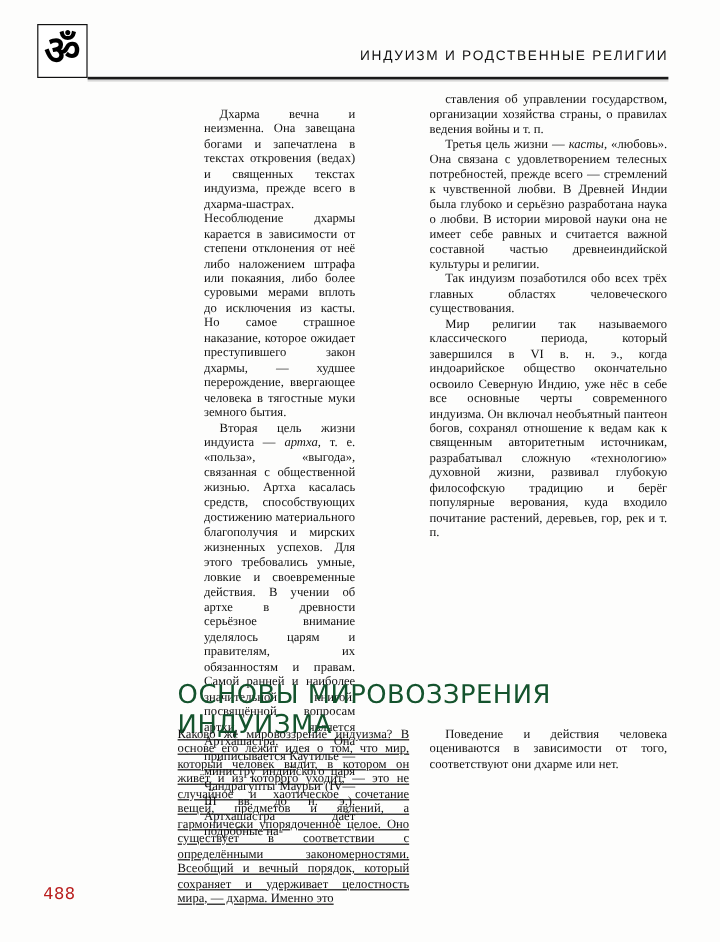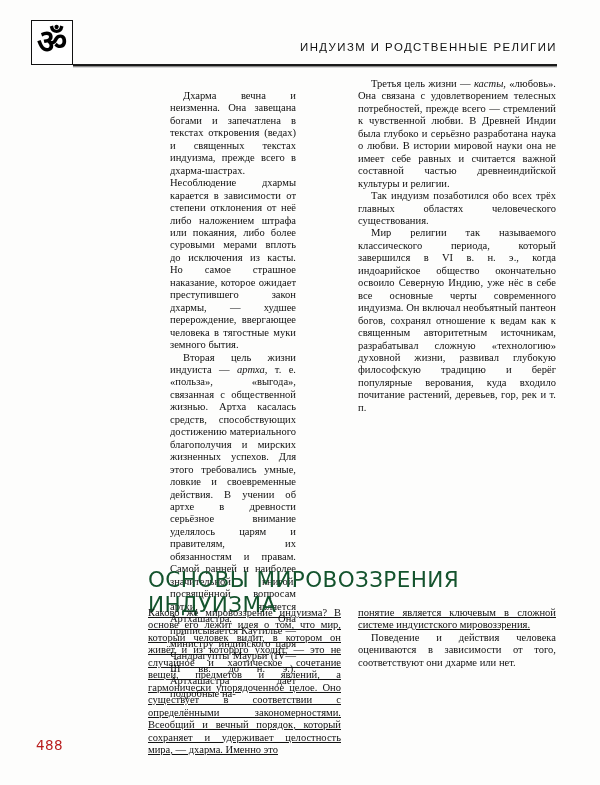--- a/index.html
+++ b/index.html
@@ -136,34 +136,34 @@
     <div class="header-rule"></div>
     <div class="header-title">ИНДУИЗМ И РОДСТВЕННЫЕ РЕЛИГИИ</div>
   </div>
 
   <div class="col top-left">
     <p>Дхарма вечна и неизменна. Она завещана богами и запечатлена в текстах откровения (ведах) и священных текстах индуизма, прежде всего в дхарма-шастрах. Несоблюдение дхармы карается в зависимости от степени отклонения от неё либо наложением штрафа или покаяния, либо более суровыми мерами вплоть до исключения из касты. Но самое страшное наказание, которое ожидает преступившего закон дхармы, — худшее перерождение, ввергающее человека в тягостные муки земного бытия.</p>
     <p>Вторая цель жизни индуиста — <em class="term">артха</em>, т. е. «польза», «выгода», связанная с общественной жизнью. Артха касалась средств, способствующих достижению материального благополучия и мирских жизненных успехов. Для этого требовались умные, ловкие и своевременные действия. В учении об артхе в древности серьёзное внимание уделялось царям и правителям, их обязанностям и правам. Самой ранней и наиболее значительной книгой, посвящённой вопросам артхи, является Артхашастра. Она приписывается Каутилье — министру индийского царя Чандрагупты Маурьи (IV—III вв. до н. э.). Артхашастра даёт подробные на-</p>
   </div>
 
   <div class="col top-right">
+    <p>ставления об управлении государством, организации хозяйства страны, о правилах ведения войны и т. п.</p>
     <p>Третья цель жизни — <em class="term">касты</em>, «любовь». Она связана с удовлетворением телесных потребностей, прежде всего — стремлений к чувственной любви. В Древней Индии была глубоко и серьёзно разработана наука о любви. В истории мировой науки она не имеет себе равных и считается важной составной частью древнеиндийской культуры и религии.</p>
     <p>Так индуизм позаботился обо всех трёх главных областях человеческого существования.</p>
     <p>Мир религии так называемого классического периода, который завершился в VI в. н. э., когда индоарийское общество окончательно освоило Северную Индию, уже нёс в себе все основные черты современного индуизма. Он включал необъятный пантеон богов, сохранял отношение к ведам как к священным авторитетным источникам, разрабатывал сложную «технологию» духовной жизни, развивал глубокую философскую традицию и берёг популярные верования, куда входило почитание растений, деревьев, гор, рек и т. п.</p>
   </div>
 
   <div class="section-title">
     <div>ОСНОВЫ МИРОВОЗЗРЕНИЯ</div>
     <div>ИНДУИЗМА</div>
   </div>
 
   <div class="col bot-left">
     <p class="noind">Каково же мировоззрение индуизма? В основе его лежит идея о том, что мир, который человек видит, в котором он живёт и из которого уходит, — это не случайное и хаотическое сочетание вещей, предметов и явлений, а гармонически упорядоченное целое. Оно существует в соответствии с определёнными закономерностями. Всеобщий и вечный порядок, который сохраняет и удерживает целостность мира, — дхарма. Именно это</p>
   </div>
 
   <div class="col bot-right">
-    <p class="noind">понятие является ключевым в сложной системе индуистского мировоззрения.</p>
     <p>Поведение и действия человека оцениваются в зависимости от того, соответствуют они дхарме или нет.</p>
   </div>
 
   <div class="folio">488</div>
 
 </div>
 
 </body></html>

